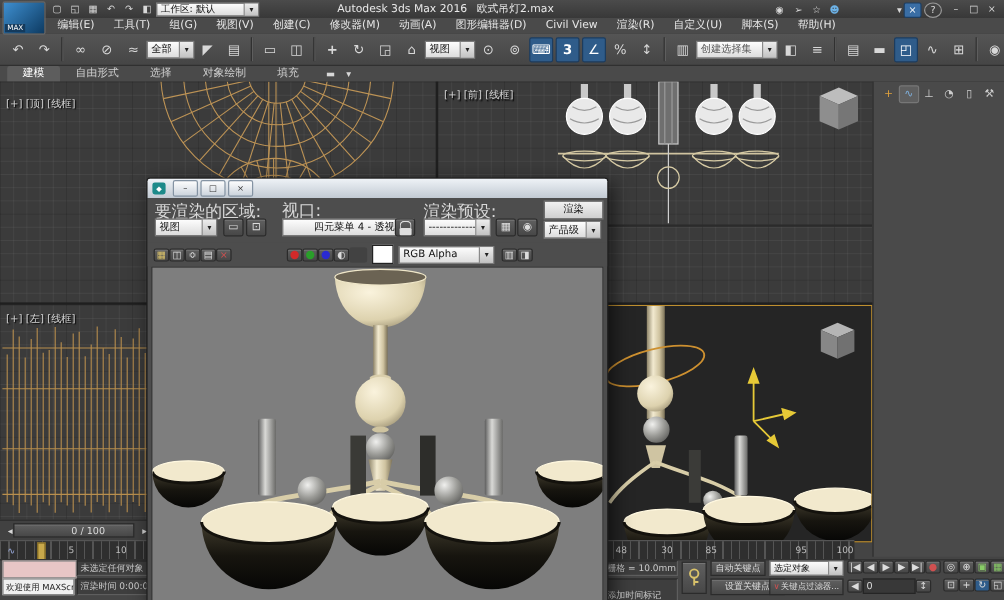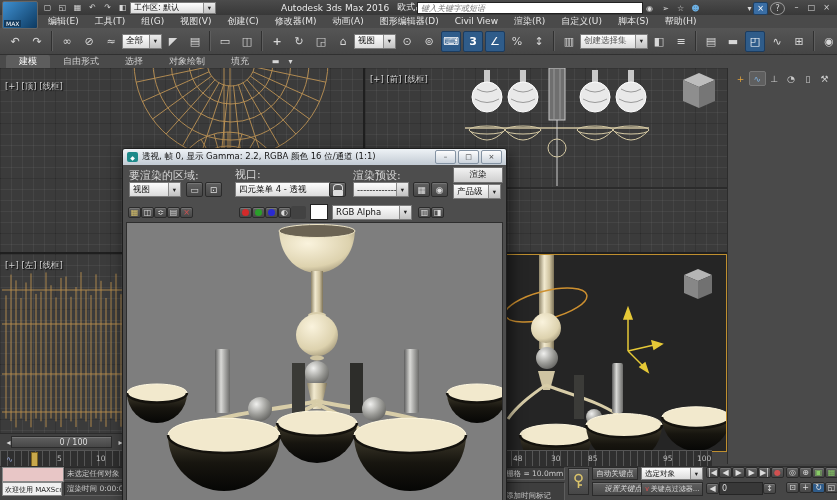--- a/index.html
+++ b/index.html
@@ -42,21 +42,21 @@
       background-size:55px 55px,55px 55px,11px 11px,11px 11px;overflow:hidden;}
   .vp-label{position:absolute;left:5px;top:6px;color:#d2d2d2;font-size:8.5px;text-shadow:1px 1px 1px #000;z-index:2;}
   .persp{background:#252525;border:1px solid #bf8f2f;box-sizing:border-box;overflow:hidden;}
   
   .rw{left:122px;top:148px;width:383px;height:352px;background:#4d4d4d;border:1px solid #1e1e1e;
       border-radius:3px 3px 0 0;box-shadow:3px 5px 16px rgba(0,0,0,.6);z-index:30;}
   .rw-tb{height:16px;background:linear-gradient(#eef2f6,#c2cad3);border-radius:2px 2px 0 0;display:flex;
       align-items:center;padding:0 4px;font-size:8.5px;color:#151515;}
   .rwb{width:19px;height:12px;background:linear-gradient(#fdfdfd,#ccd4dd);border:1px solid #8493a3;border-radius:2px;
       font-size:7px;display:flex;align-items:center;justify-content:center;color:#333;margin-left:2px;flex:none;}
-  .rw-lbl{font-size:11px;color:#d8d8d8;white-space:nowrap;}
+  .rw-lbl{font-size:14px;color:#d8d8d8;white-space:nowrap;}
   .rw-ib{width:17px;height:15px;font-size:9px;}
   .lock{width:8px;height:5px;border:1.5px solid #ddd;border-bottom:none;border-radius:4px 4px 0 0;margin-top:1px;}
   .lock+.lockb{width:10px;height:6px;background:#ddd;border-radius:1px;}
   
   .cpanel{left:727px;top:68px;width:110px;height:396px;background:#4a4a4a;border-left:1px solid #2c2c2c;box-sizing:border-box;}
   .ctab{width:15px;height:13px;font-size:9px;display:flex;align-items:center;justify-content:center;color:#ccc;
       border:1px solid transparent;border-radius:2px;}
   .ctab.sel{background:#5f5f5f;border-color:#777;}
   
   .ruler{background:#2f2f2f;background-image:repeating-linear-gradient(90deg,#555 0,#555 1px,transparent 1px,transparent 7px);
@@ -79,21 +79,20 @@
     <span class="ib sm">▦</span>
     <span class="ib sm">↶</span>
     <span class="ib sm">↷</span>
     <span class="ib sm">◧</span>
     <div class="dd" style="width:86px;height:12px;">
       <span class="t" style="font-size:8px;">工作区: 默认</span>
       <span class="ar">▾</span>
     </div>
     <span style="margin-left:65px;font-size:9px;color:#e9e9e9;white-space:nowrap;">Autodesk 3ds Max 2016</span>
     <span style="margin-left:8px;font-size:9px;color:#e9e9e9;white-space:nowrap;">欧式吊灯2.max</span>
-    <input class="abs" style="left: 417px; top: 2px; width: 218px; height: 10px; border: 1px solid rgb(34, 34, 34); background: rgb(255, 255, 255); font-size: 8px; font-style: italic; color: rgb(136, 136, 136); padding: 0px 3px;" placeholder="键入关键字或短语">
     <span class="ib sm" style="position:absolute;left:642px;top:2px;">◉</span>
     <span class="ib sm" style="position:absolute;left:658px;top:2px;">➢</span>
     <span class="ib sm" style="position:absolute;left:673px;top:2px;">☆</span>
     <span class="ib sm" style="position:absolute;left:688px;top:2px;color:#6db3e8;">☻</span>
     <span class="abs" style="left:703px;top:20px;font-size:8px;color:#ddd;">码神键码</span>
     <span class="ib sm" style="position:absolute;left:742px;top:2px;">▾</span>
     <span class="ib sm" style="position:absolute;left:753px;top:2px;background:#3a6ea5;border:1px solid #1d3f63;color:#fff;">×</span>
     <span class="ib sm" style="position:absolute;left:770px;top:2px;border:1px solid #999;border-radius:50%;">?</span>
     <span class="ib sm" style="position:absolute;left:789px;top:1px;">–</span>
     <span class="ib sm" style="position:absolute;left:804px;top:1px;">□</span>
@@ -470,21 +469,21 @@
   <div class="abs sbox" style="left:503px;top:467px;width:62px;height:13px;">栅格 = 10.0mm</div>
   <div class="abs sbox" style="left:503px;top:482px;width:62px;height:28px;">添加时间标记</div>
   <div class="abs btn3d" style="left:568px;top:468px;width:21px;height:27px;">
     <svg width="13" height="17" viewBox="0 0 13 17">
       <circle cx="6.5" cy="5" r="3.5" fill="none" stroke="#d9c26a" stroke-width="1.6"></circle>
       <line x1="6.5" y1="8.5" x2="6.5" y2="15" stroke="#d9c26a" stroke-width="1.6"></line>
       <line x1="6.5" y1="12" x2="10" y2="12" stroke="#d9c26a" stroke-width="1.6"></line>
     </svg>
   </div>
   <div class="abs btn3d" style="left:592px;top:467px;width:46px;height:13px;font-size:7.5px;">自动关键点</div>
-  <div class="abs btn3d" style="left:592px;top:482px;width:62px;height:14px;font-size:7.5px;font-style:italic;">设置关键点</div>
+  <div class="abs btn3d" style="left:592px;top:482px;width:62px;height:14px;font-size:7.5px;">设置关键点</div>
   <div class="abs dd" style="left:641px;top:467px;width:62px;height:13px;">
     <span class="t" style="font-size:7.5px;">选定对象</span>
       <span class="ar">▾</span>
   </div>
   <div class="abs btn3d" style="left:641px;top:482px;width:62px;height:14px;font-size:7px;white-space:nowrap;overflow:hidden;">
     <span style="color:#d05050;margin-right:1px;">∨</span>
     <span>关键点过滤器...</span>
   </div>
   <div class="abs row" style="left:706px;top:467px;">
     <span class="ib sm btn3d">|◀</span>
@@ -520,35 +519,34 @@
       <span class="ctab">◔</span>
       <span class="ctab">▯</span>
       <span class="ctab">⚒</span>
     </div>
 
   </div>
 
   <div class="abs rw">
     <div class="rw-tb">
       <span style="width:11px;height:10px;background:#1d8a8a;border-radius:2px;margin-right:4px;color:#fff;font-size:6px;display:flex;align-items:center;justify-content:center;">◆</span>
-      <span style="flex:1;white-space:nowrap;overflow:hidden;">透视, 帧 0, 显示 Gamma: 2.2, RGBA 颜色 16 位/通道 (1:1)</span>
       <span class="rwb">–</span>
       <span class="rwb">□</span>
       <span class="rwb">×</span>
     </div>
     <div class="abs" style="left:0;top:16px;width:100%;height:37px;background:#4d4d4d;">
       <span class="abs rw-lbl" style="left:6px;top:3px;">要渲染的区域:</span>
       <div class="abs dd" style="left:6px;top:17px;width:52px;">
         <span class="t">视图</span>
           <span class="ar">▾</span>
       </div>
       <span class="abs ib rw-ib btn3d" style="left:62px;top:17px;">▭</span>
       <span class="abs ib rw-ib btn3d" style="left:81px;top:17px;">⊡</span>
       <span class="abs rw-lbl" style="left:112px;top:2px;">视口:</span>
-      <div class="abs dd" style="left:112px;top:17px;width:110px;">
+      <div class="abs dd" style="left:112px;top:17px;width:110px;text-align:right;">
         <span class="t">四元菜单 4 - 透视</span>
           <span class="ar">▾</span>
       </div>
       <div class="abs ib rw-ib btn3d" style="left:205px;top:17px;flex-direction:column;">
           <div class="lock"></div>
           <div class="lockb"></div>
         </div>
       <span class="abs rw-lbl" style="left:230px;top:3px;">渲染预设:</span>
       <div class="abs dd" style="left:230px;top:17px;width:56px;">
         <span class="t">----------------</span>

